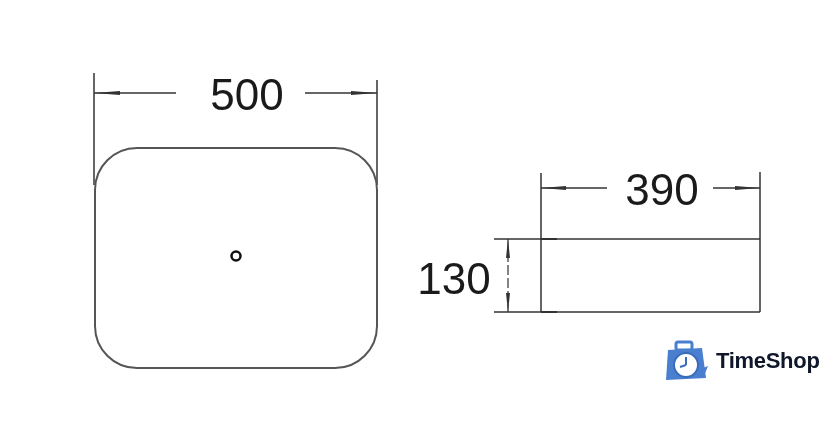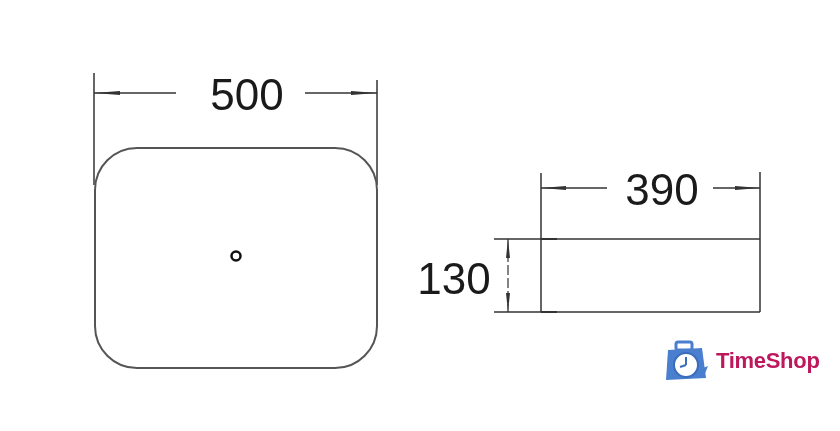--- a/index.html
+++ b/index.html
@@ -2,21 +2,21 @@
 <html><head>
   <meta charset="utf-8">
   <style>
     html, body { margin: 0; padding: 0; background: #ffffff; }
     body { width: 840px; height: 431px; position: relative; overflow: hidden;
            font-family: "Liberation Sans", sans-serif; }
     svg.drawing { position: absolute; left: 0; top: 0; }
     .dim-text { font-family: "Liberation Sans", sans-serif; font-size: 44px; fill: #1a1a1a; }
     .logo { position: absolute; left: 664px; top: 340px; display: flex; align-items: center; }
     .logo-text { font-family: "Liberation Sans", sans-serif; font-weight: bold; font-size: 22px;
-                 color: #be185d; margin-left: 4px; letter-spacing: -0.3px; }
+                 color: #0f172a; margin-left: 4px; letter-spacing: -0.3px; }
   </style>
 </head>
 <body>
 
 <svg class="drawing" width="840" height="431" viewBox="0 0 840 431">
 
   <g stroke="#333" fill="none">
 
     <line x1="94" y1="73" x2="94" y2="185" stroke-width="1.5"></line>
     <line x1="377" y1="80" x2="377" y2="185" stroke-width="1.5"></line>

